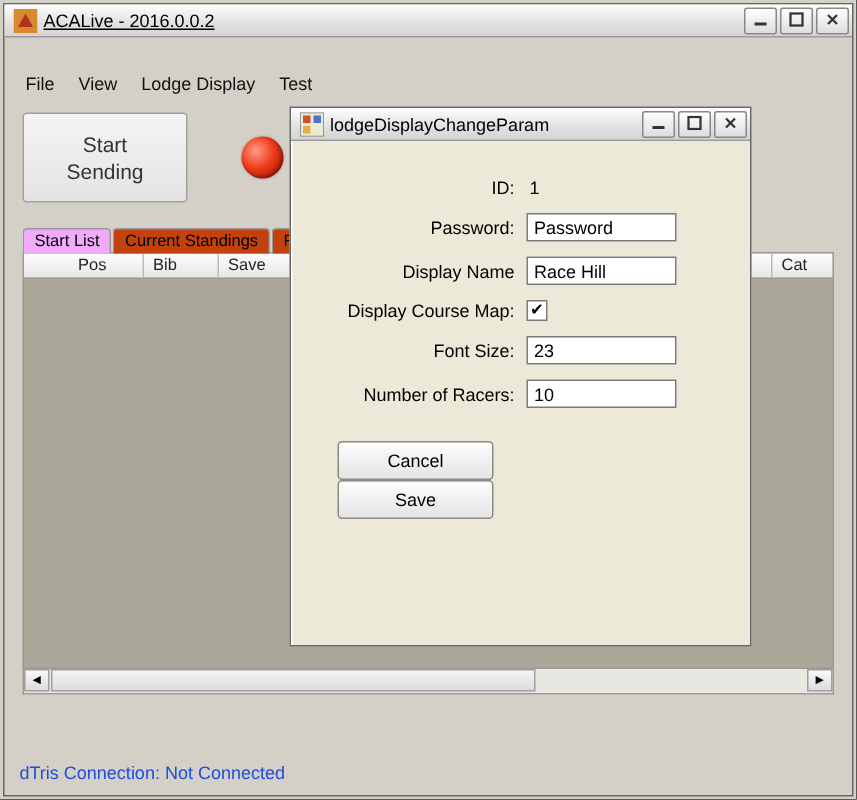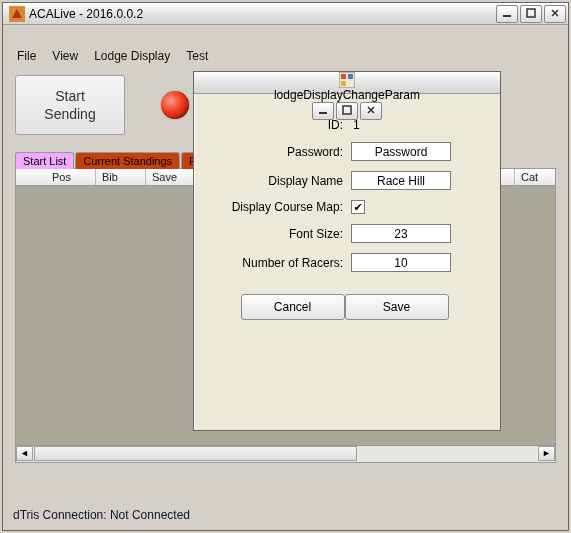--- a/index.html
+++ b/index.html
@@ -8,20 +8,21 @@
 
   
   .mainwin {
     position:absolute; left:2px; top:2px; width:567px; height:529px;
     border:1px solid #666; background:#d4d0c8;
   }
   .titlebar {
     height:22px; background:linear-gradient(#fff,#e5e5e5 50%,#d4d4d4);
     border-bottom:1px solid #999; display:flex; align-items:center;
     padding:0 2px;
+    text-decoration:underline;
   }
   .titlebar .icon { width:16px; height:16px; margin:0 4px; }
   .titlebar .title { font-size:12px; color:#000; flex:1; }
   .winbtns { display:flex; gap:2px; }
   .winbtn { width:22px; height:18px; background:linear-gradient(#fff,#ddd);
     border:1px solid #888; border-radius:2px; font-size:11px; line-height:14px;
     text-align:center; cursor:default; }
   .winbtn svg { width:10px; height:10px; margin-top:2px; }
 
   .menubar { display:flex; gap:16px; padding:4px 14px; font-size:12px; color:#111; }
@@ -73,42 +74,42 @@
   .hscroll .arrow { position:absolute; top:0; width:17px; height:15px;
     background:linear-gradient(#fafafa,#dcdcdc); border:1px solid #a0a0a0;
     font-size:9px; text-align:center; line-height:13px;}
   .hscroll .arrow.left { left:0;}
   .hscroll .arrow.right { right:0;}
   .hscroll .thumb { position:absolute; left:18px; top:0; height:15px; width:60%;
     background:linear-gradient(#f4f4f4,#dcdcdc); border:1px solid #a0a0a0;}
 
   .statusbar {
     position:absolute; left:4px; bottom:4px; right:4px;
-    font-size:12px; color:#0f172a; padding:4px 6px;
+    font-size:12px; color:#1d4ed8; padding:4px 6px;
   }
 
   
   .dialog {
     position:absolute; left:190px; top:68px; width:308px; height:360px;
     background:#ece9d8; border:1px solid #666; box-shadow:1px 1px 0 #fff inset;
   }
   .dialog .dtitle {
     height:22px; background:linear-gradient(#fff,#e5e5e5 50%,#d4d4d4);
-    border-bottom:1px solid #999; display:flex; align-items:center; padding:0 2px;flex-direction:column;
+    border-bottom:1px solid #999; display:flex; align-items:center; padding:0 2px;
   }
   .dialog .dtitle .icon { width:16px; height:16px; margin:0 4px; }
   .dialog .dtitle .t { font-size:12px; flex:1; }
   .dialog .body { padding:14px 12px 0 7px; font-size:12px; color:#000; }
   .row { display:flex; align-items:center; margin:10px 0; }
   .row .lbl { width:150px; text-align:right; padding-right:8px; }
   .row .txt { width:100px; height:19px; border:1px solid #7a7a7a;
-    background:#fff; font-size:12px; padding:1px 4px;text-align:center; }
+    background:#fff; font-size:12px; padding:1px 4px; }
   .row .val { padding-left:2px;}
   .chk { width:14px; height:14px; border:1px solid #7a7a7a; background:#fff; display:inline-block; text-align:center; font-size:11px; line-height:12px;}
-  .dlgbtns { display:flex; justify-content:center; padding:0 24px; margin-top:22px;}
+  .dlgbtns { display:flex; justify-content:flex-end; padding:0 24px; margin-top:22px;flex-direction:column;}
   .dbtn { width:104px; height:26px; background:linear-gradient(#fdfdfd,#e4e4e4);
     border:1px solid #8a8a8a; border-radius:3px; font-size:12px; }
 
   .appicon-svg { display:block;}
 </style>
 </head>
 <body>
 
 <div class="desktop">
   <div class="mainwin">

